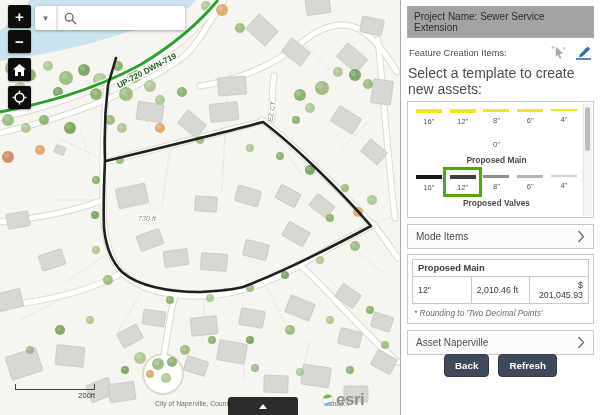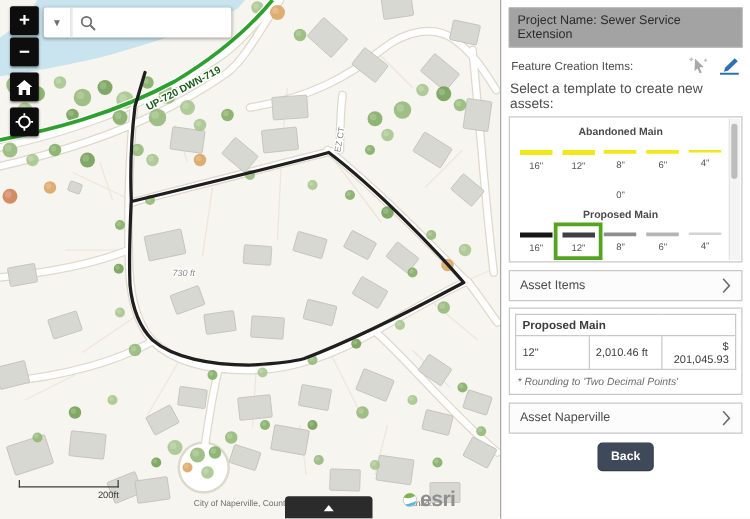--- a/index.html
+++ b/index.html
@@ -43,21 +43,21 @@
   .panel-title{font-weight:bold;font-size:11.5px;color:#333;flex:1;}
   .panel-hicon{color:#555;font-size:10px;margin-left:11px;cursor:pointer;line-height:1;}
   .panel-body{padding:6px 6px 0 6px;position:relative;height:384px;box-sizing:border-box;}
 
   .project-name{border:1px solid #ababab;padding:4px 6px;font-size:10px;color:#2b2b2b;margin-bottom:5px;background:#a3a3a3;}
 
   .feature-row{display:flex;align-items:center;justify-content:space-between;padding:2px 2px 5px 2px;}
   .feature-label{font-size:9.3px;color:#4c4c4c;}
   .feature-icons{display:flex;gap:8px;align-items:center;}
 
-  .select-label{font-size:11px;color:#4c4c4c;margin:0 0 4px 1px;}
+  .select-label{font-size:14px;color:#4c4c4c;margin:0 0 4px 1px;}
 
   .template-box{border:1px solid #c9c9c9;height:117px;overflow:hidden;position:relative;background:#fff;padding:2px 12px 0 4px;box-sizing:border-box;}
   .tpl-scroll{position:absolute;right:1px;top:1px;bottom:1px;width:8px;background:#f4f4f4;border-left:1px solid #e4e4e4;}
   .tpl-thumb{position:absolute;left:1px;top:4px;width:5px;height:44px;background:#bdbdbd;border-radius:3px;}
   .tpl-group-name{text-align:center;font-weight:bold;font-size:8.4px;color:#4a4a4a;margin:4px 0 5px 0;}
   .tpl-row{display:flex;justify-content:space-around;margin-bottom:1px;}
   .tpl-row.single{justify-content:center;}
   .tpl-item{width:33px;text-align:center;padding:1px 0 2px 0;cursor:pointer;}
   .tpl-item.selected{outline:3px solid #55a320;}
   .tpl-swatch{width:26px;margin:4px auto 4px auto;}
@@ -418,21 +418,20 @@
             <path d="M5 9.2 L12.8 1.6 L15.2 4 L7.4 11.6 L4.2 12.4 Z" fill="#2e70b2"></path>
             <line x1="1" y1="14" x2="16" y2="14" stroke="#2e70b2" stroke-width="1.6"></line>
           </svg>
         </span>
       </div>
 
       <div class="select-label">Select a template to create new assets:</div>
 
       <div class="template-box">
         <div id="template-list">
-            <div class="tpl-group-name">Abandoned Main</div>
             <div class="tpl-row">
               <div class="tpl-item">
                 <div class="tpl-swatch" style="height: 4px; background: rgb(242, 232, 24);"></div>
                 <div class="tpl-label">16"</div>
               </div>
               <div class="tpl-item">
                 <div class="tpl-swatch" style="height: 3.5px; background: rgb(242, 232, 24);"></div>
                 <div class="tpl-label">12"</div>
               </div>
               <div class="tpl-item">
@@ -478,21 +477,21 @@
               </div>
             </div>
             <div class="tpl-group-name">Proposed Valves</div>
           </div>
         <div class="tpl-scroll">
             <div class="tpl-thumb"></div>
           </div>
       </div>
 
       <div class="section-card">
-        <span>Asset Items</span>
+        <span>Mode Items</span>
         <svg width="8" height="13" viewBox="0 0 8 13">
             <path d="M1.5 1 L6.5 6.5 L1.5 12" stroke="#6e6e6e" fill="none" stroke-width="1.3"></path>
           </svg>
       </div>
 
       <div class="cost-card">
         <table>
           <tbody>
               <tr>
                 <td colspan="3" class="grp">Proposed Main</td>
@@ -509,16 +508,17 @@
 
       <div class="section-card">
         <span>Asset Naperville</span>
         <svg width="8" height="13" viewBox="0 0 8 13">
             <path d="M1.5 1 L6.5 6.5 L1.5 12" stroke="#6e6e6e" fill="none" stroke-width="1.3"></path>
           </svg>
       </div>
 
       <div class="btn-row">
         <button class="navy-btn">Back</button>
+        <button class="navy-btn">Refresh</button>
       </div>
     </div>
   </div>
 </div>
 
 </body></html>

